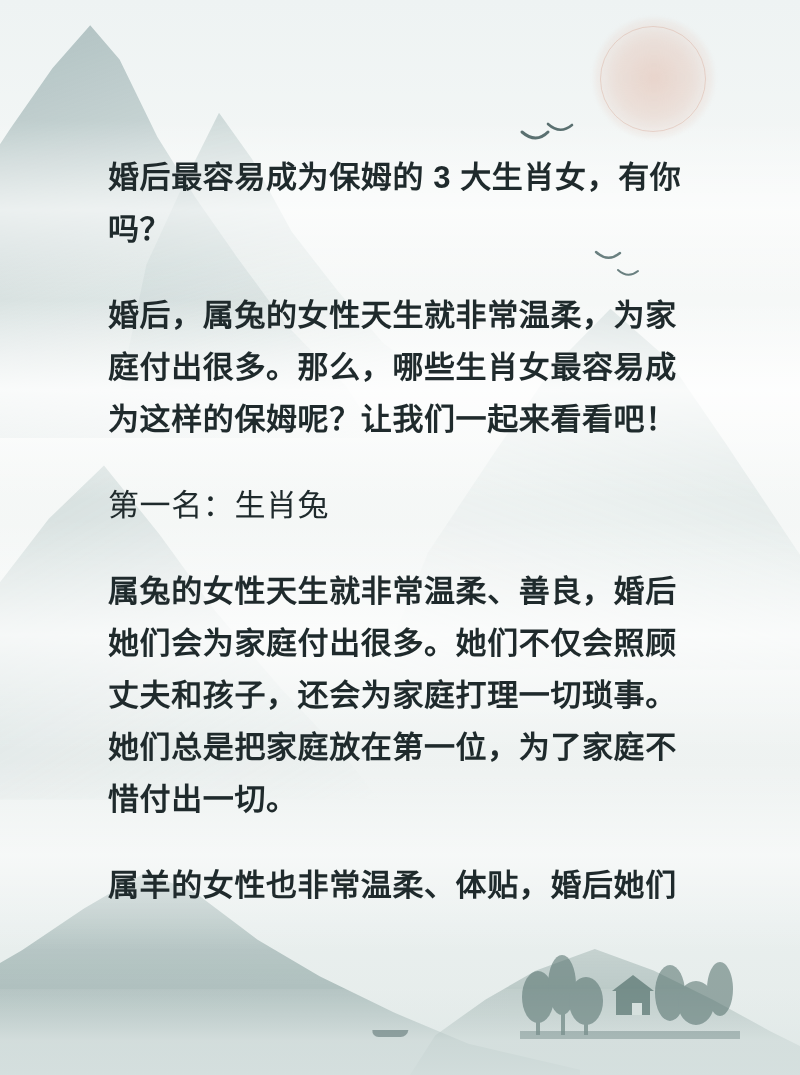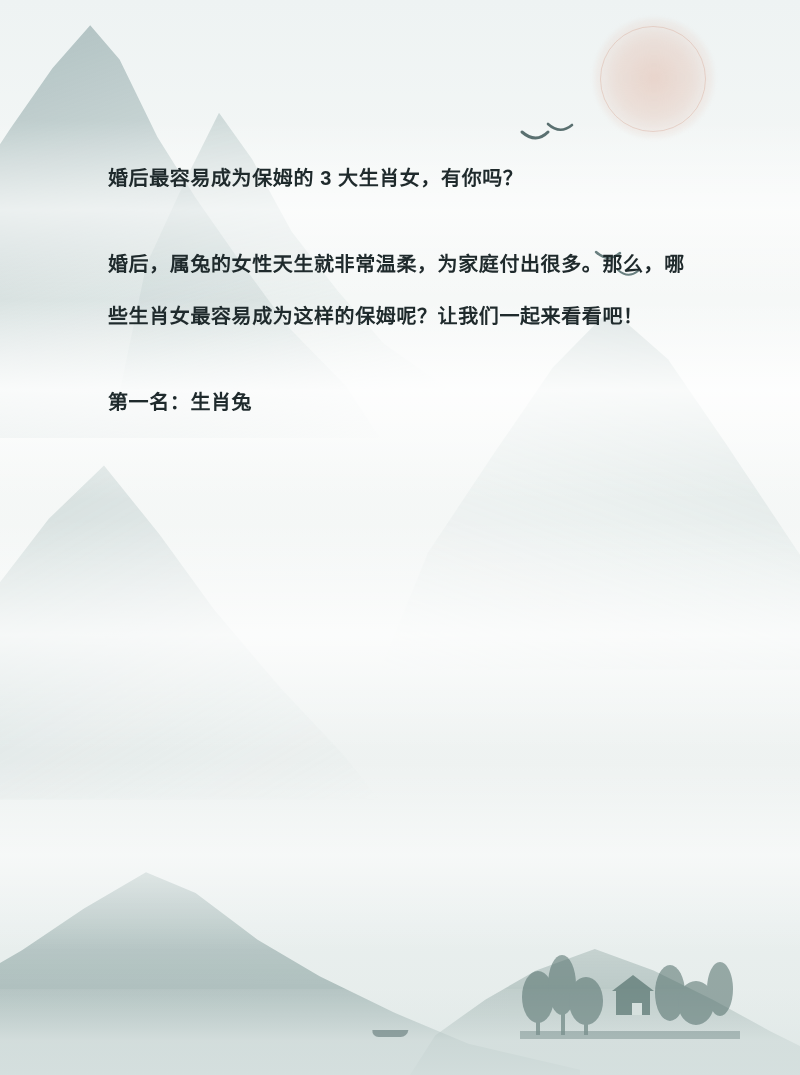--- a/index.html
+++ b/index.html
@@ -173,30 +173,30 @@
 
   
   .content {
     position: absolute;
     left: 108px;
     top: 152px;
     width: 596px;
   }
   .para {
     margin: 0 0 34px 0;
-    font-size: 20px;
+    font-size: 31px;
     line-height: 52px;
     letter-spacing: 0.6px;
     color: #1f2a2c;
     font-weight: 600;
     text-rendering: optimizeLegibility;
   }
   .para:last-child { margin-bottom: 0; }
   .rank {
-    font-weight: 700;
+    font-weight: 400;
   }
 </style>
 </head>
 <body>
 
 <div class="card">
 
   <div class="bg-base"></div>
   <div class="mtn mtn-far-left"></div>
   <div class="mtn mtn-far-left2"></div>
@@ -238,15 +238,17 @@
       <path d="M92 72 L113 56 L134 72 Z"></path>
       <rect x="112" y="84" width="10" height="12" fill="#dfe8e6"></rect>
     </g>
     <rect x="0" y="112" width="220" height="8" fill="#5d7875" opacity="0.5"></rect>
   </svg>
 
   <div class="content">
     <p class="para">婚后最容易成为保姆的 3 大生肖女，有你吗？</p>
     <p class="para">婚后，属兔的女性天生就非常温柔，为家庭付出很多。那么，哪些生肖女最容易成为这样的保姆呢？让我们一起来看看吧！</p>
     <p class="para rank">第一名：生肖兔</p>
+    <p class="para">属兔的女性天生就非常温柔、善良，婚后她们会为家庭付出很多。她们不仅会照顾丈夫和孩子，还会为家庭打理一切琐事。她们总是把家庭放在第一位，为了家庭不惜付出一切。</p>
+    <p class="para">属羊的女性也非常温柔、体贴，婚后她们</p>
   </div>
 
 </div>
 
 </body></html>

